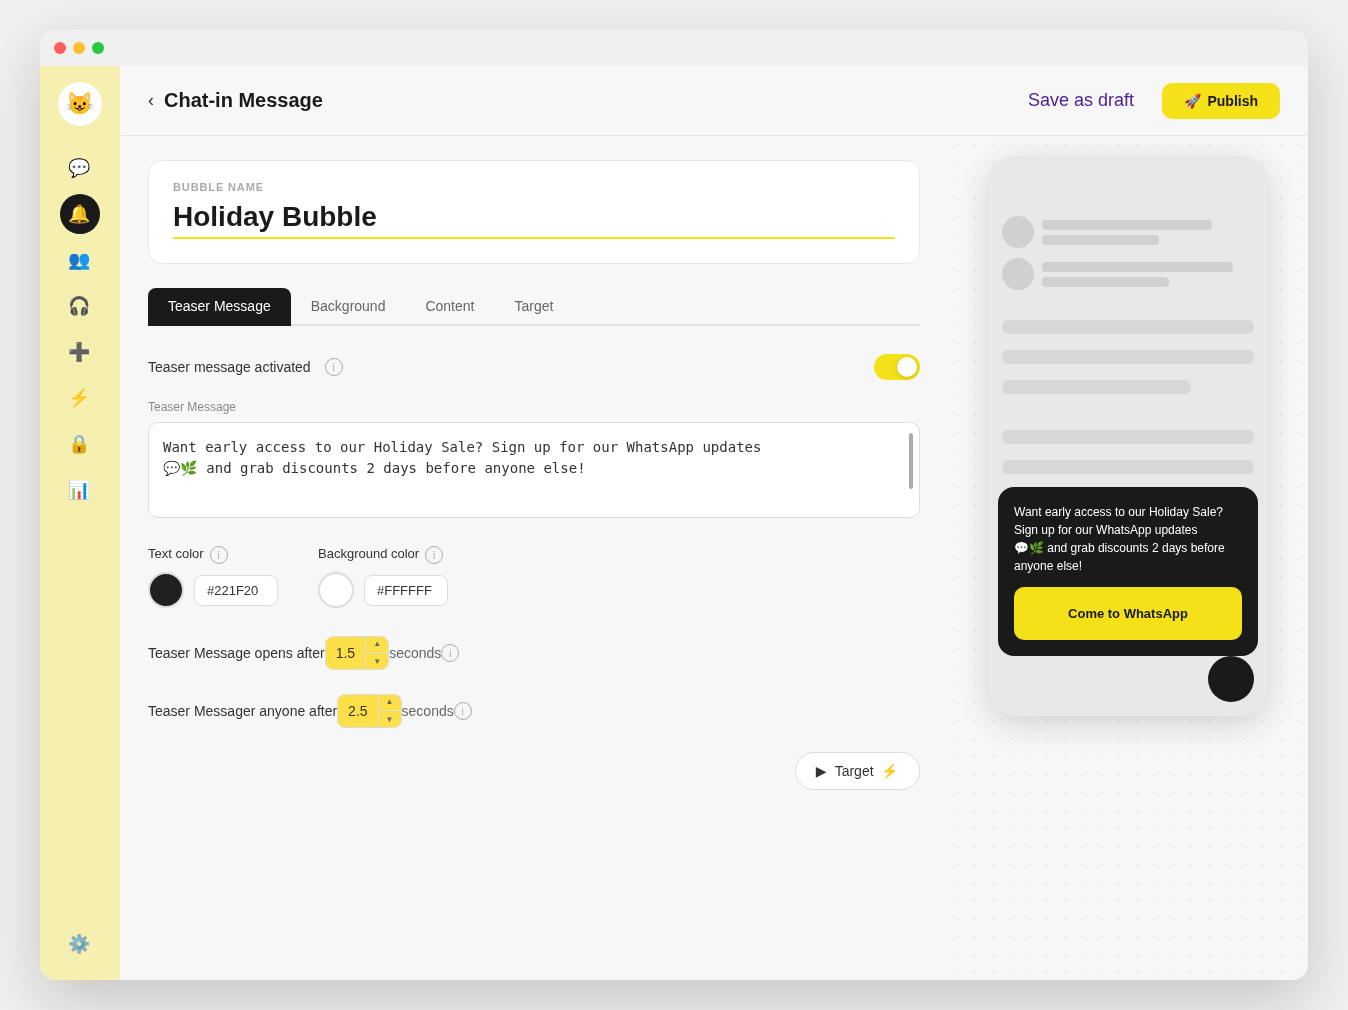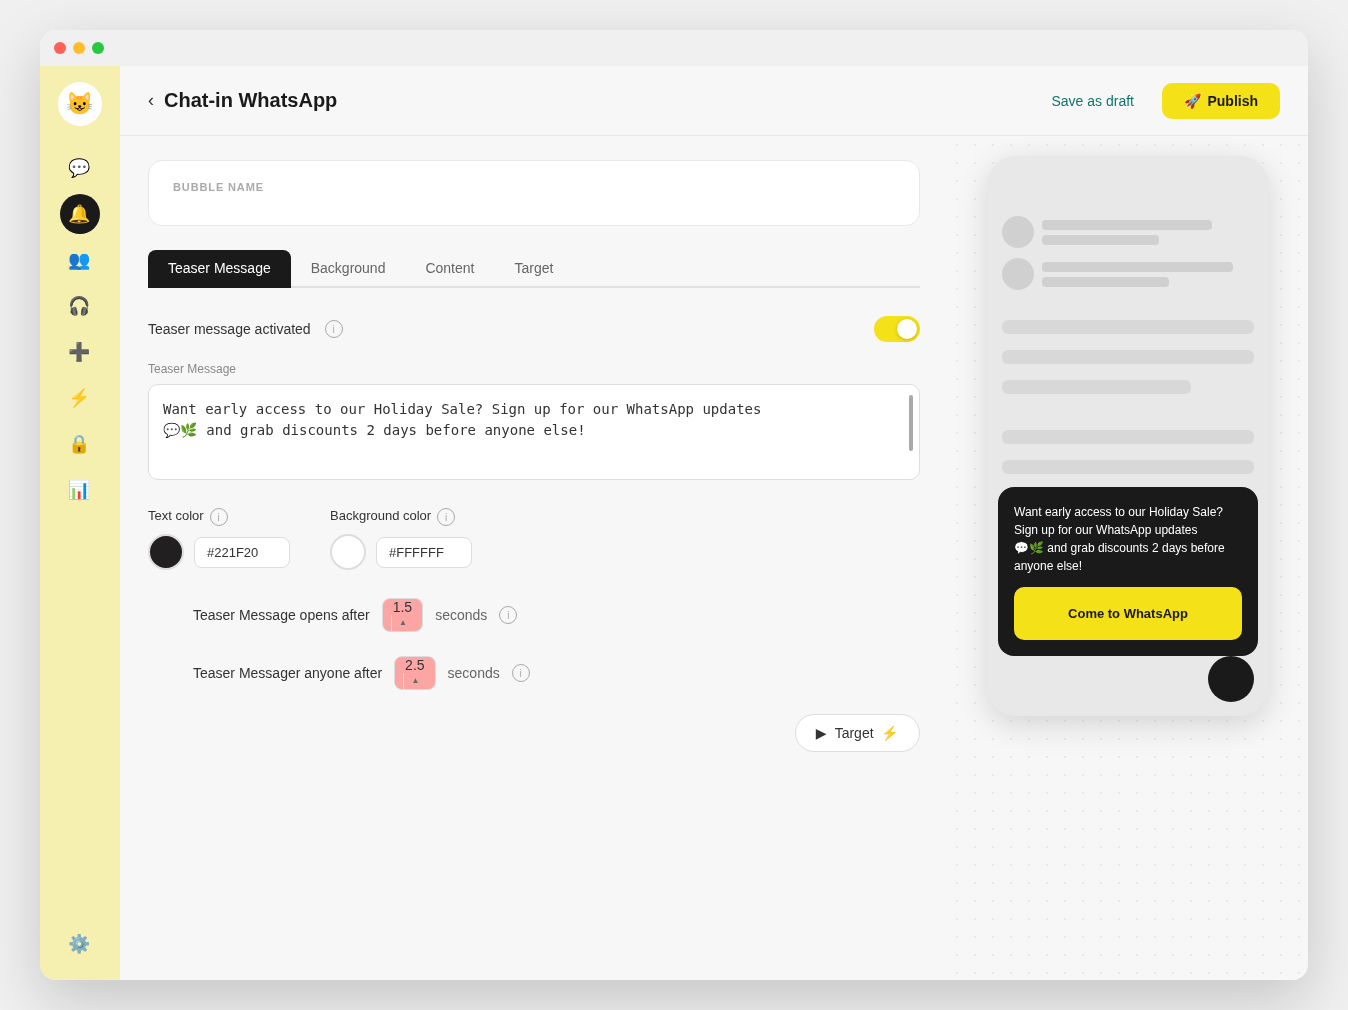--- a/index.html
+++ b/index.html
@@ -124,22 +124,22 @@
       color: #1a1a1a;
     }
     .header-actions {
       display: flex;
       align-items: center;
       gap: 12px;
     }
     .btn-draft {
       background: transparent;
       border: none;
-      font-size: 14px;
-      color: #0f766e;
+      font-size: 18px;
+      color: #4c1d95;
       cursor: pointer;
       padding: 8px 16px;
       border-radius: 8px;
     }
     .btn-publish {
       background: #f5e118;
       border: none;
       font-size: 14px;
       font-weight: 600;
       color: #1a1a1a;
@@ -327,46 +327,43 @@
       border: 2px solid #ddd;
       cursor: pointer;
       flex-shrink: 0;
     }
     .color-hex-input {
       border: 1px solid #ddd;
       border-radius: 8px;
       padding: 7px 12px;
       font-size: 13px;
       color: #333;
-      width: 96px;
+      width: 84px;
       background: #fff;
     }
 
     
     .timing-row {
       display: flex;
       align-items: center;
-      gap: 12px;
       margin-bottom: 24px;
-      margin-left: 45px;
     }
     .timing-label {
       font-size: 14px;
       color: #333;
       font-weight: 500;
     }
     .spinner-input-wrap {
       display: flex;
       align-items: center;
       border: 1px solid #ddd;
       border-radius: 8px;
-      background: #fca5a5;
+      background: #fde047;
       overflow: hidden;
       height: 34px;
-      flex-direction: column;
     }
     .spinner-val {
       padding: 0 10px;
       font-size: 14px;
       color: #333;
       min-width: 36px;
       text-align: center;
     }
     .spinner-arrows {
       display: flex;
@@ -553,37 +550,38 @@
           <span>⚙️</span>
         </div>
       </div>
     </div>
 
     <div class="main">
 
       <div class="header">
         <div class="header-left">
           <span class="back-arrow">‹</span>
-          <span class="page-title">Chat-in WhatsApp</span>
+          <span class="page-title">Chat-in Message</span>
         </div>
         <div class="header-actions">
           <button class="btn-draft">Save as draft</button>
           <button class="btn-publish">
             <span>🚀</span>
             <span>Publish</span>
           </button>
         </div>
       </div>
 
       <div class="content-area">
 
         <div class="form-panel">
 
           <div class="bubble-name-card">
             <div class="field-label-small">BUBBLE NAME</div>
+            <input class="bubble-name-input" type="text" value="Holiday Bubble" style="">
           </div>
 
           <div class="tabs-bar">
             <div class="tab-item active">
               <span>Teaser Message</span>
             </div>
             <div class="tab-item">
               <span>Background</span>
             </div>
             <div class="tab-item">

